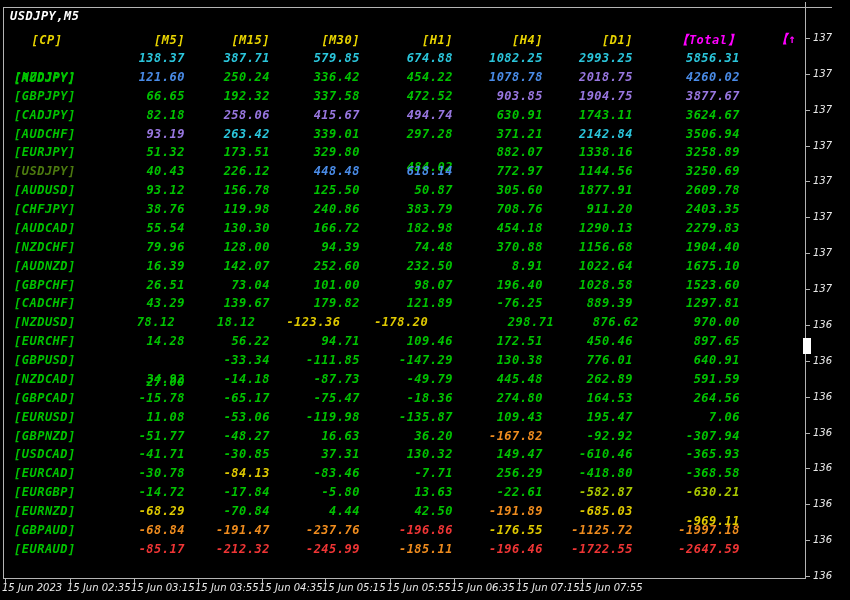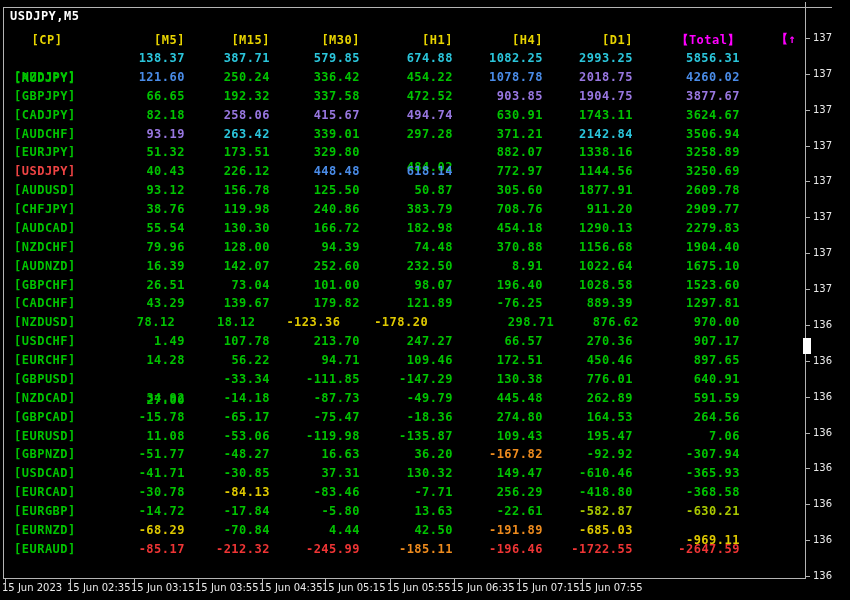--- a/index.html
+++ b/index.html
@@ -1,17 +1,17 @@
 <!DOCTYPE html>
 <html><head>
 <meta charset="utf-8">
 <style>
   html,body{margin:0;padding:0;background:#000;}
   #root{position:relative;width:832px;height:600px;background:#000;overflow:hidden;
-        font-family:"DejaVu Sans Mono",monospace;}
+        font-family:"DejaVu Sans Mono",monospace;font-style:italic;}
   .line{position:absolute;background:#B4B4B4;}
   #window-title{position:absolute;left:10px;top:9px;color:#FFFFFF;font-size:12px;
         font-weight:bold;letter-spacing:.5px;white-space:pre;}
   #corner-symbol{position:absolute;left:776px;top:31px;font-size:12px;font-weight:bold;
         letter-spacing:.5px;white-space:pre;}
   .t-row{display:flex;height:18px;align-items:center;}
   #header-row{position:absolute;left:14px;top:31px;width:726px;}
   #rows{position:absolute;left:14px;top:49px;width:726px;height:509px;
         display:flex;flex-direction:column;justify-content:space-between;}
   .cell{font-size:12px;font-weight:bold;text-align:right;white-space:pre;
@@ -113,21 +113,21 @@
         <span class="cell" style="color: rgb(0, 196, 0);">[EURJPY]</span>
         <span class="cell" style="color: rgb(0, 196, 0);">51.32</span>
         <span class="cell" style="color: rgb(0, 196, 0);">173.51</span>
         <span class="cell" style="color: rgb(0, 196, 0);">329.80</span>
         <span class="cell" style="color: rgb(0, 196, 0); margin-top: 29px;">484.02</span>
         <span class="cell" style="color: rgb(0, 196, 0);">882.07</span>
         <span class="cell" style="color: rgb(0, 196, 0);">1338.16</span>
         <span class="cell" style="color: rgb(0, 196, 0);">3258.89</span>
       </div>
       <div class="t-row">
-        <span class="cell" style="color: #ef4444;">[USDJPY]</span>
+        <span class="cell" style="color: #4d7c0f;">[USDJPY]</span>
         <span class="cell" style="color: rgb(0, 196, 0);">40.43</span>
         <span class="cell" style="color: rgb(0, 196, 0);">226.12</span>
         <span class="cell" style="color: rgb(74, 140, 232);">448.48</span>
         <span class="cell" style="color: rgb(74, 140, 232);">618.14</span>
         <span class="cell" style="color: rgb(0, 196, 0);">772.97</span>
         <span class="cell" style="color: rgb(0, 196, 0);">1144.56</span>
         <span class="cell" style="color: rgb(0, 196, 0);">3250.69</span>
       </div>
       <div class="t-row">
         <span class="cell" style="color: rgb(0, 196, 0);">[AUDUSD]</span>
@@ -140,21 +140,21 @@
         <span class="cell" style="color: rgb(0, 196, 0);">2609.78</span>
       </div>
       <div class="t-row">
         <span class="cell" style="color: rgb(0, 196, 0);">[CHFJPY]</span>
         <span class="cell" style="color: rgb(0, 196, 0);">38.76</span>
         <span class="cell" style="color: rgb(0, 196, 0);">119.98</span>
         <span class="cell" style="color: rgb(0, 196, 0);">240.86</span>
         <span class="cell" style="color: rgb(0, 196, 0);">383.79</span>
         <span class="cell" style="color: rgb(0, 196, 0);">708.76</span>
         <span class="cell" style="color: rgb(0, 196, 0);">911.20</span>
-        <span class="cell" style="color: rgb(0, 196, 0);">2909.77</span>
+        <span class="cell" style="color: rgb(0, 196, 0);">2403.35</span>
       </div>
       <div class="t-row">
         <span class="cell" style="color: rgb(0, 196, 0);">[AUDCAD]</span>
         <span class="cell" style="color: rgb(0, 196, 0);">55.54</span>
         <span class="cell" style="color: rgb(0, 196, 0);">130.30</span>
         <span class="cell" style="color: rgb(0, 196, 0);">166.72</span>
         <span class="cell" style="color: rgb(0, 196, 0);">182.98</span>
         <span class="cell" style="color: rgb(0, 196, 0);">454.18</span>
         <span class="cell" style="color: rgb(0, 196, 0);">1290.13</span>
         <span class="cell" style="color: rgb(0, 196, 0);">2279.83</span>
@@ -203,30 +203,20 @@
         <span class="cell" style="color: rgb(0, 196, 0);">[NZDUSD]</span>
         <span class="cell" style="color: rgb(0, 196, 0);">78.12</span>
         <span class="cell" style="color: rgb(0, 196, 0);">18.12</span>
         <span class="cell" style="color: rgb(223, 201, 0);">-123.36</span>
         <span class="cell" style="color: rgb(223, 201, 0);">-178.20</span>
         <span class="cell" style="color: rgb(0, 196, 0); padding-left: 41px;">298.71</span>
         <span class="cell" style="color: rgb(0, 196, 0);">876.62</span>
         <span class="cell" style="color: rgb(0, 196, 0);">970.00</span>
       </div>
       <div class="t-row">
-        <span class="cell" style="color: rgb(0, 196, 0);">[USDCHF]</span>
-        <span class="cell" style="color: rgb(0, 196, 0);">1.49</span>
-        <span class="cell" style="color: rgb(0, 196, 0);">107.78</span>
-        <span class="cell" style="color: rgb(0, 196, 0);">213.70</span>
-        <span class="cell" style="color: rgb(0, 196, 0);">247.27</span>
-        <span class="cell" style="color: rgb(0, 196, 0);">66.57</span>
-        <span class="cell" style="color: rgb(0, 196, 0);">270.36</span>
-        <span class="cell" style="color: rgb(0, 196, 0);">907.17</span>
-      </div>
-      <div class="t-row">
         <span class="cell" style="color: rgb(0, 196, 0);">[EURCHF]</span>
         <span class="cell" style="color: rgb(0, 196, 0);">14.28</span>
         <span class="cell" style="color: rgb(0, 196, 0);">56.22</span>
         <span class="cell" style="color: rgb(0, 196, 0);">94.71</span>
         <span class="cell" style="color: rgb(0, 196, 0);">109.46</span>
         <span class="cell" style="color: rgb(0, 196, 0);">172.51</span>
         <span class="cell" style="color: rgb(0, 196, 0);">450.46</span>
         <span class="cell" style="color: rgb(0, 196, 0);">897.65</span>
       </div>
       <div class="t-row">
@@ -311,20 +301,30 @@
       </div>
       <div class="t-row">
         <span class="cell" style="color: rgb(0, 196, 0);">[EURNZD]</span>
         <span class="cell" style="color: rgb(223, 201, 0);">-68.29</span>
         <span class="cell" style="color: rgb(0, 196, 0);">-70.84</span>
         <span class="cell" style="color: rgb(0, 196, 0);">4.44</span>
         <span class="cell" style="color: rgb(0, 196, 0);">42.50</span>
         <span class="cell" style="color: rgb(239, 140, 30);">-191.89</span>
         <span class="cell" style="color: rgb(223, 201, 0);">-685.03</span>
         <span class="cell" style="color: rgb(223, 201, 0); margin-top: 20px;">-969.11</span>
+      </div>
+      <div class="t-row">
+        <span class="cell" style="color: rgb(0, 196, 0);">[GBPAUD]</span>
+        <span class="cell" style="color: rgb(239, 140, 30);">-68.84</span>
+        <span class="cell" style="color: rgb(239, 140, 30);">-191.47</span>
+        <span class="cell" style="color: rgb(239, 140, 30);">-237.76</span>
+        <span class="cell" style="color: rgb(239, 53, 53);">-196.86</span>
+        <span class="cell" style="color: rgb(223, 201, 0);">-176.55</span>
+        <span class="cell" style="color: rgb(239, 140, 30);">-1125.72</span>
+        <span class="cell" style="color: rgb(239, 140, 30);">-1997.18</span>
       </div>
       <div class="t-row">
         <span class="cell" style="color: rgb(0, 196, 0);">[EURAUD]</span>
         <span class="cell" style="color: rgb(239, 53, 53);">-85.17</span>
         <span class="cell" style="color: rgb(239, 53, 53);">-212.32</span>
         <span class="cell" style="color: rgb(239, 53, 53);">-245.99</span>
         <span class="cell" style="color: rgb(239, 140, 30);">-185.11</span>
         <span class="cell" style="color: rgb(239, 53, 53);">-196.46</span>
         <span class="cell" style="color: rgb(239, 53, 53);">-1722.55</span>
         <span class="cell" style="color: rgb(239, 53, 53);">-2647.59</span>

